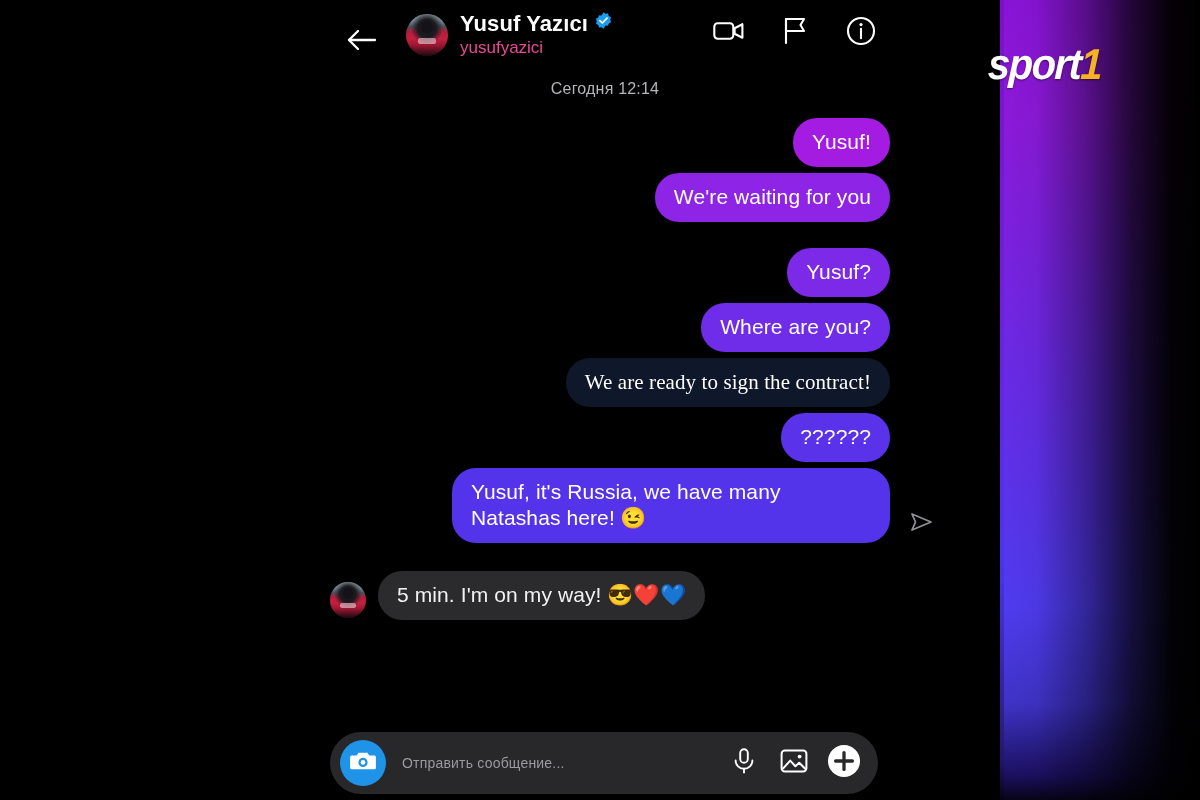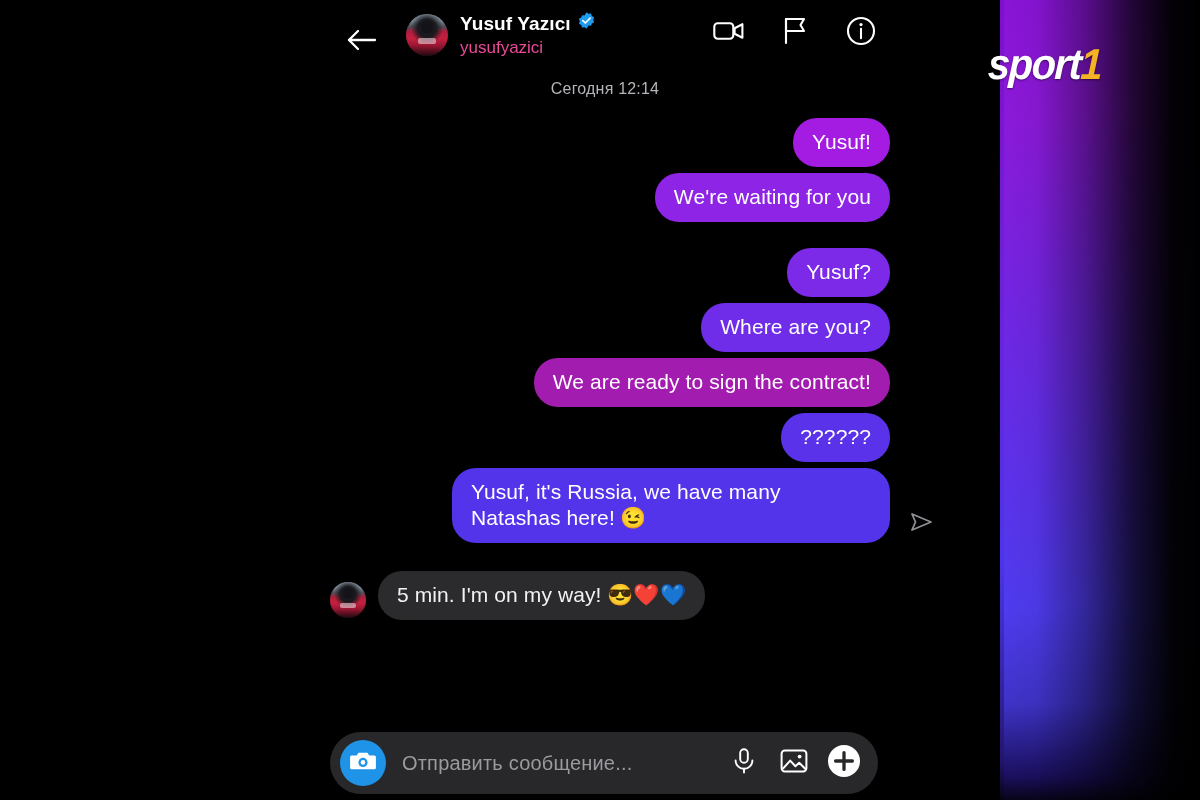--- a/index.html
+++ b/index.html
@@ -131,21 +131,21 @@
     background: rgba(245,230,235,.55);
     border-radius: 2px;
   }
 
   .header-names {
     position: absolute;
     left: 140px; top: 11px;
     width: 220px;
   }
   .header-title {
-    font-size: 19px;
+    font-size: 22px;
     font-weight: bold;
     color: #ffffff;
     line-height: 25px;
     letter-spacing: .1px;
     display: inline-block;
     vertical-align: middle;
   }
   .verified {
     display: inline-block;
     vertical-align: middle;
@@ -264,21 +264,21 @@
     width: 46px; height: 46px;
     border-radius: 50%;
     background: #1e93e8;
     display: flex; align-items: center; justify-content: center;
     flex: 0 0 46px;
     cursor: pointer;
   }
   .composer-input {
     flex: 1 1 auto;
     margin-left: 14px;
-    font-size: 20px;
+    font-size: 14px;
     color: #9a9a9f;
     letter-spacing: .2px;
     cursor: text;
     background: transparent;
     border: 0;
     outline: none;
     font-family: "Liberation Sans", sans-serif;
     min-width: 0;
   }
   .composer-input::placeholder { color: #9a9a9f; opacity: 1; }
@@ -375,21 +375,21 @@
 
       <div class="row out">
         <div class="bubble out b4" style="background: rgb(124, 41, 232); margin-top: 20px;">Yusuf?</div>
       </div>
 
       <div class="row out">
         <div class="bubble out b5" style="background: rgb(111, 45, 233);">Where are you?</div>
       </div>
 
       <div class="row out">
-        <div class="bubble out b6" style="background: #a21caf;">We are ready to sign the contract!</div>
+        <div class="bubble out b6" style="background: #0f172a; font-family: Liberation Serif, serif;">We are ready to sign the contract!</div>
       </div>
 
       <div class="row out">
         <div class="bubble out b7" style="background: rgb(90, 50, 234);">??????</div>
       </div>
 
       <div class="row out last">
         <div class="bubble out b8" style="background: rgb(84, 52, 234); margin-left: 8px;">Yusuf, it's Russia, we have many Natashas here! 😉</div>
         <span class="send-arrow">
           <svg width="30" height="30" viewBox="0 0 30 30" fill="none">

